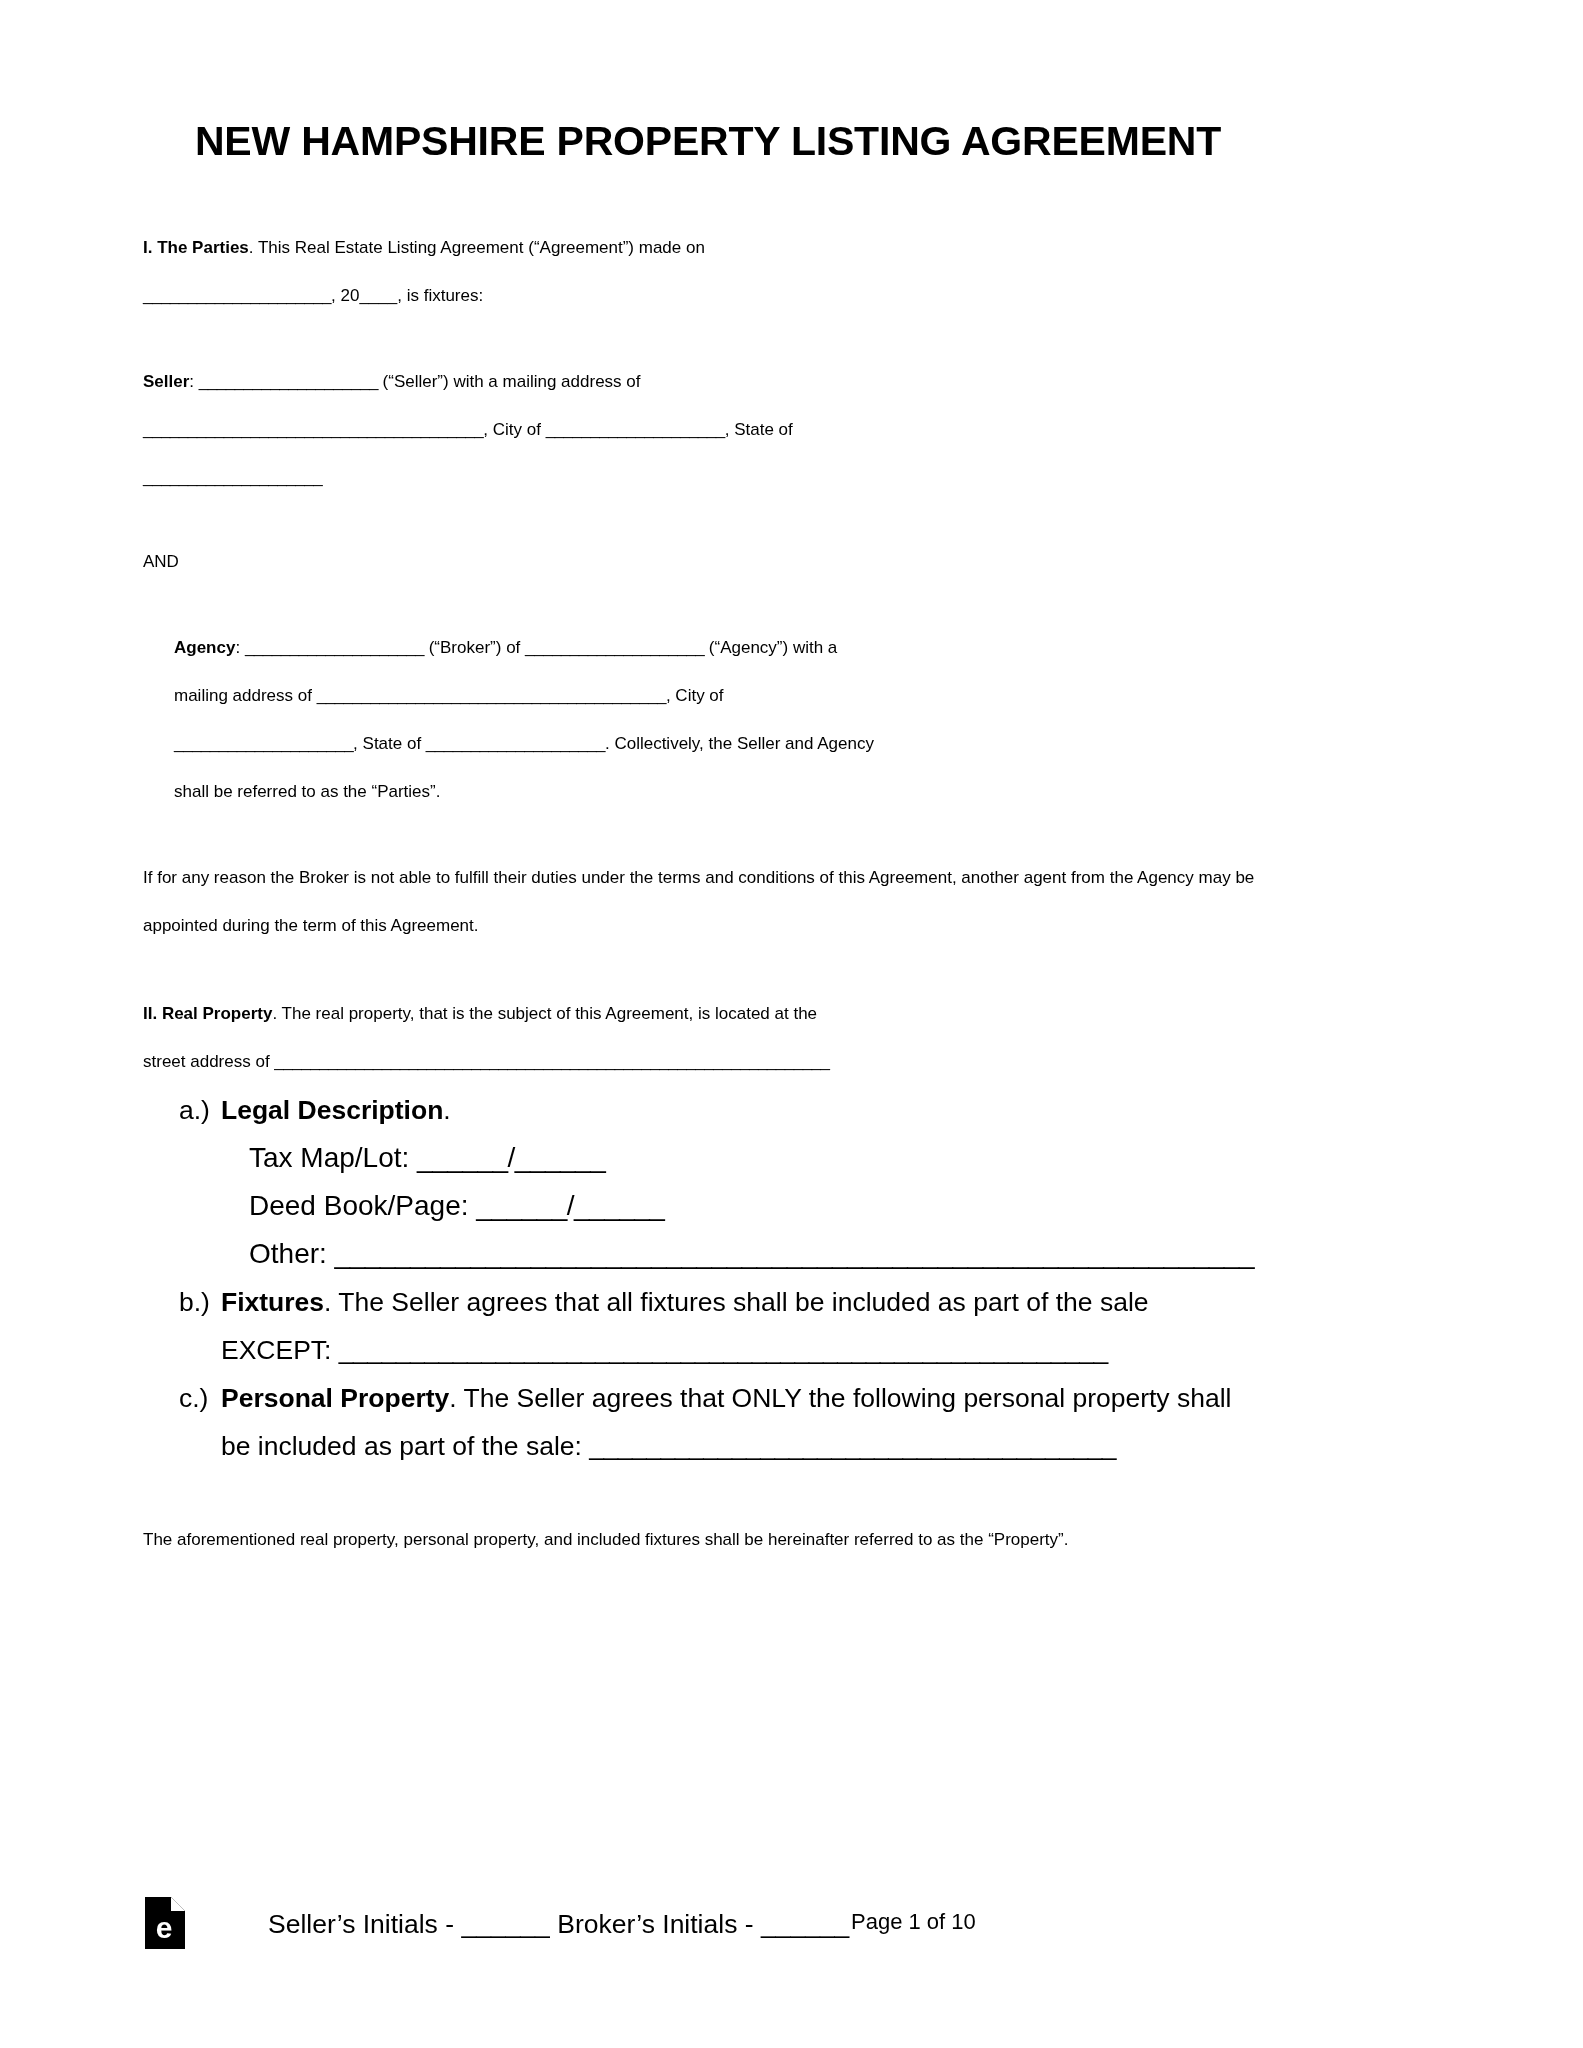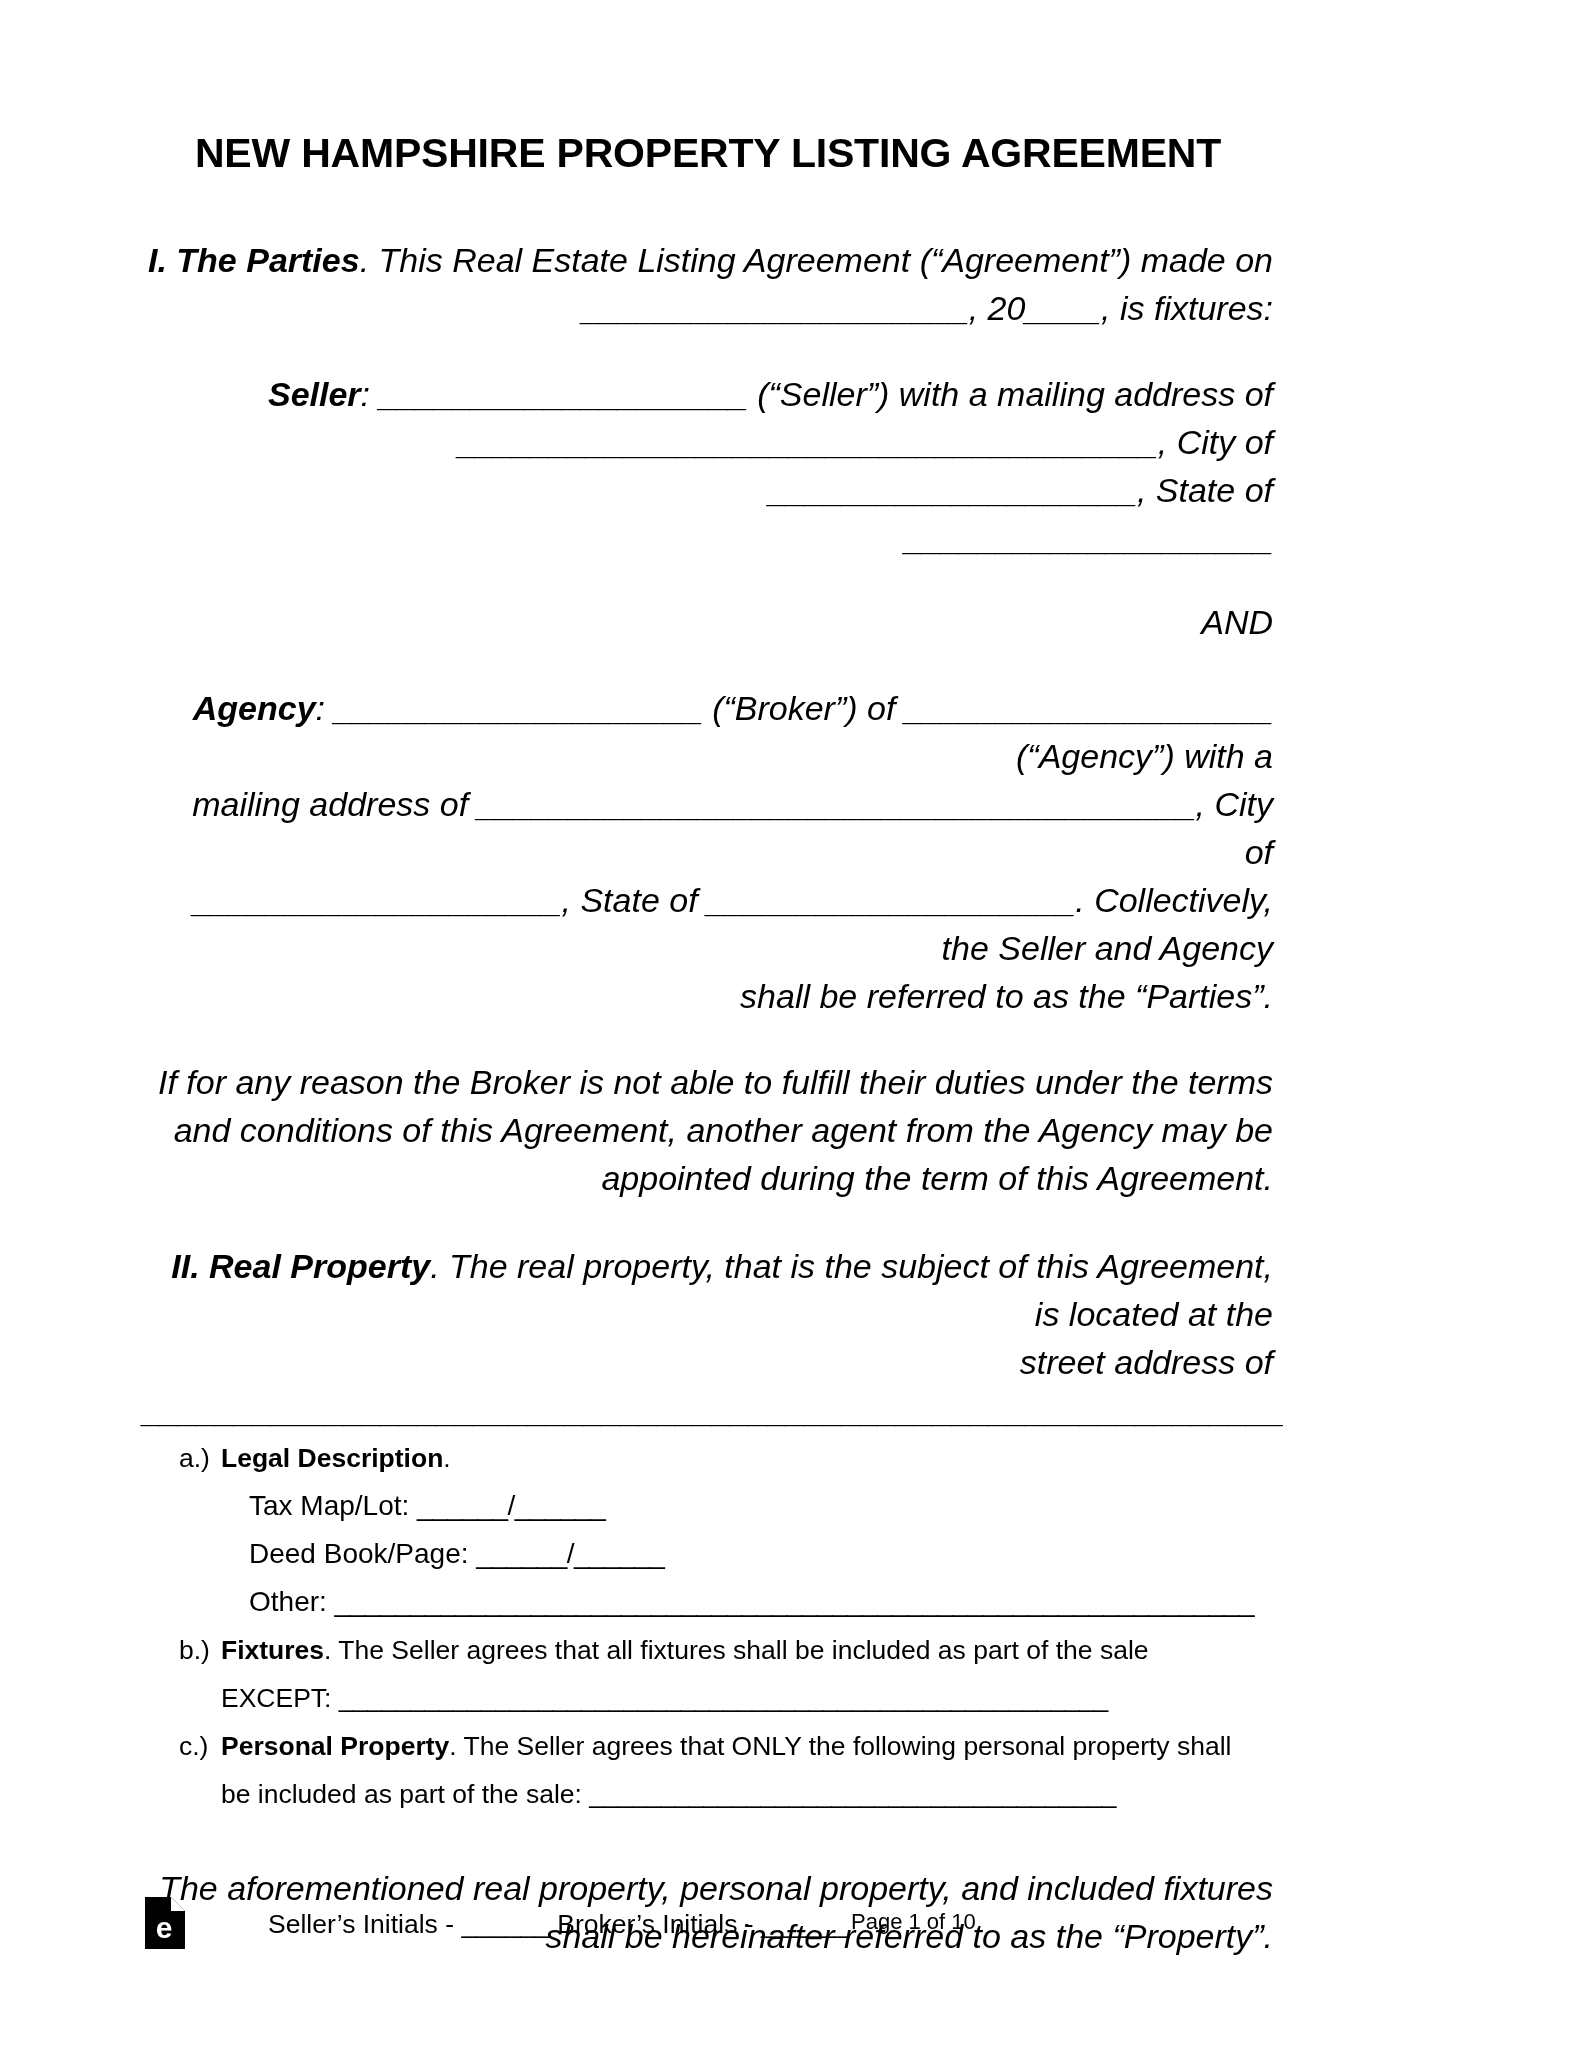--- a/index.html
+++ b/index.html
@@ -16,42 +16,41 @@
     width: 1583px;
     height: 2048px;
     background: #ffffff;
     box-sizing: border-box;
     padding: 0;
     overflow: hidden;
   }
   .content {
     position: absolute;
     left: 143px;
-    top: 12px;
+    top: 0;
     width: 1130px;
   }
 
   
   .doc-title {
     font-size: 41px;
     font-weight: bold;
     text-align: center;
     letter-spacing: -0.2px;
     margin: 0;
     padding-top: 118px;
     line-height: 1.15;
     white-space: nowrap;
   }
 
   
   .block {
-    font-size: 34px;
+    font-size: 17px;
     line-height: 48px;
-    text-align: right;
-    font-style: italic;
+    text-align: left;
   }
   .block.sp-parties   { margin-top: 59px; }
   .block.sp-seller    { margin-top: 38px; }
   .block.sp-and       { margin-top: 36px; }
   .block.sp-agency    { margin-top: 38px; margin-left: 31px; }
   .block.sp-broker    { margin-top: 38px; }
   .block.sp-realprop  { margin-top: 40px; }
   .block.sp-afore     { margin-top: 46px; }
 
   b, .b { font-weight: bold; }

